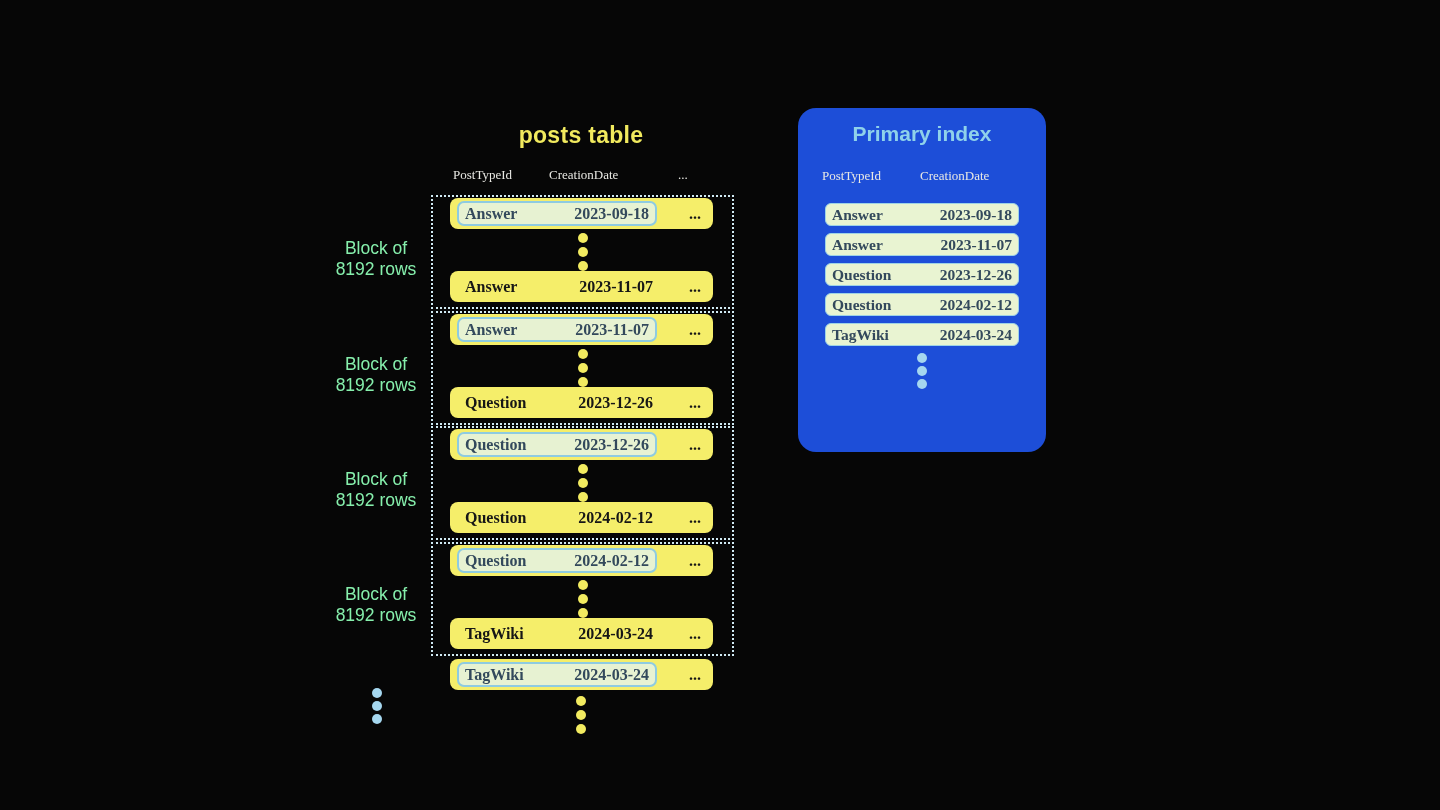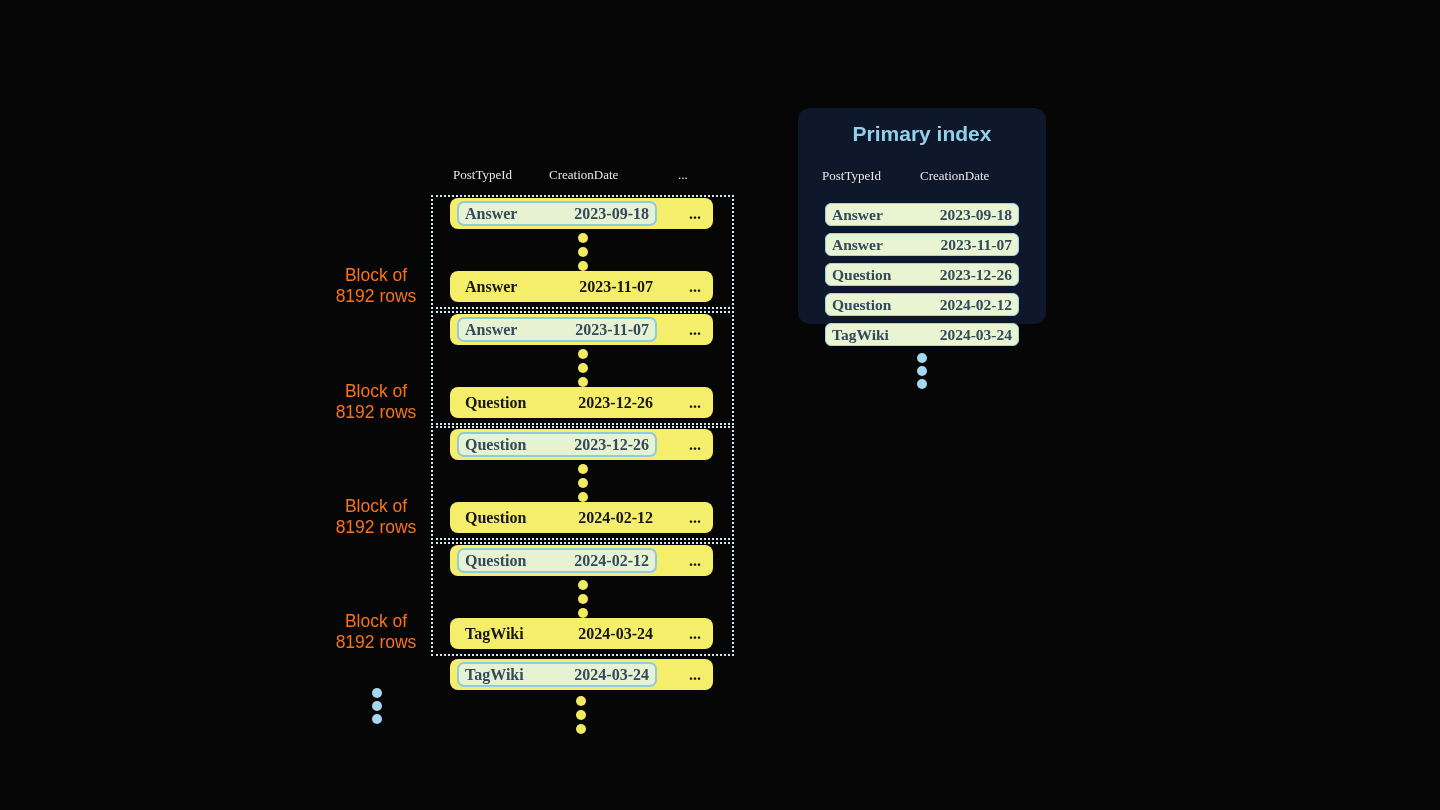--- a/index.html
+++ b/index.html
@@ -7,21 +7,21 @@
          font-family:"Liberation Sans",sans-serif;overflow:hidden;}
   .mono{font-family:Liberation Serif, serif;}
 
   
   .pt-title{position:absolute;left:450px;top:122px;width:262px;text-align:center;
             font-size:23px;font-weight:700;color:#f1ea5e;letter-spacing:.3px;}
   .col-head{position:absolute;top:167px;font-size:13px;color:#e8e8e3;}
 
   
   .block-label{position:absolute;left:306px;width:140px;text-align:center;
-               font-size:17.5px;line-height:21px;color:#f97316;margin-top:27px;}
+               font-size:17.5px;line-height:21px;color:#86efac;}
 
   
   .block{position:absolute;left:431px;width:303px;height:114px;
          border:2px dotted #cfe9f2;box-sizing:border-box;}
 
   
   .yrow{position:absolute;left:17px;width:263px;height:31px;background:#f5ee6a;
         border-radius:8px;display:flex;align-items:center;}
   .yrow.first{top:1px;}
   .yrow.last{top:74px;}
@@ -34,34 +34,35 @@
   .more{margin-left:auto;margin-right:12px;font-size:16px;font-weight:700;color:#161616;}
 
   
   .vdots{position:absolute;display:flex;flex-direction:column;gap:4px;}
   .vdots i{width:10px;height:10px;border-radius:50%;display:block;}
   .vdots.yellow i{background:#f2eb60;}
   .vdots.blue i{background:#a5d7ef;}
   .block .vdots{left:50%;transform:translateX(-50%);top:36px;}
 
   
-  .panel{position:absolute;left:798px;top:108px;width:248px;height:216px;
-         background:#0f172a;border-radius:12px;}
+  .panel{position:absolute;left:798px;top:108px;width:248px;height:344px;
+         background:#1d4ed8;border-radius:18px;}
   .panel-title{position:absolute;top:14px;left:0;width:100%;text-align:center;
                font-size:21px;font-weight:700;color:#8fd2ea;}
   .idx-row{position:absolute;left:27px;width:194px;height:23px;background:#e9f4d2;
            border:1.5px solid #9ed3e5;border-radius:6px;box-sizing:border-box;
            display:flex;justify-content:space-between;align-items:center;
            padding:0 6px;font-size:15.5px;font-weight:700;color:#33495c;}
 </style>
 </head>
 <body>
 
 <div class="stage">
 
+  <div class="pt-title">posts table</div>
   <div class="col-head mono" style="left:453px">PostTypeId</div>
   <div class="col-head mono" style="left:549px">CreationDate</div>
   <div class="col-head mono" style="left:678px">...</div>
 
   <div class="block-label" style="top:238px">
     <div>Block of</div>
     <div>8192 rows</div>
   </div>
   <div class="block-label" style="top:354px">
     <div>Block of</div>

